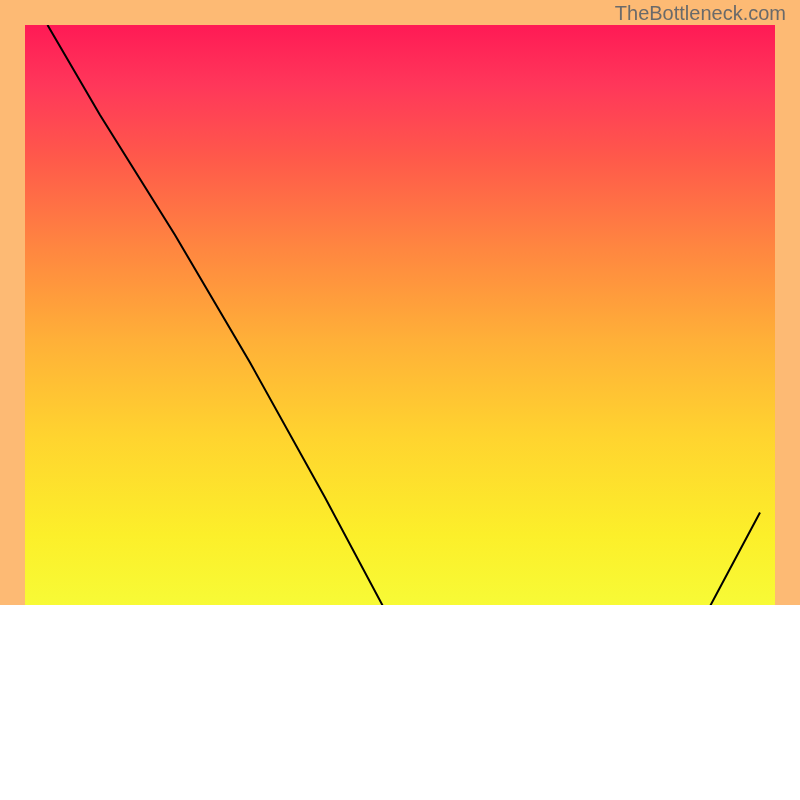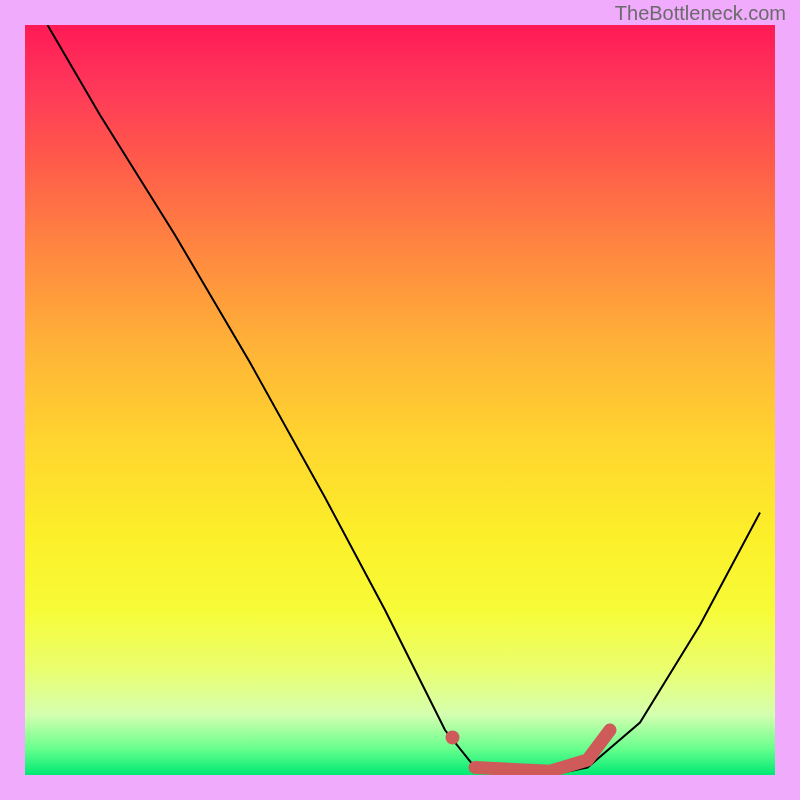--- a/index.html
+++ b/index.html
@@ -1,16 +1,16 @@
 <!DOCTYPE html>
 <html><head>
 <meta charset="utf-8">
 <style>
 body{margin:0;padding:0;background:#fff}
-.stage{position:relative;width:800px;height:800px;background:#f0abfc}
+.stage{position:relative;width:800px;height:605px;background:#fdba74}
 .watermark{position:absolute;top:2px;right:14px;color:#6a6a6a;font:20px Arial,sans-serif;z-index:3}
 .plot{position:absolute;left:25px;top:25px;width:750px;height:750px;
 background:linear-gradient(to bottom,
  #ff1a55 0%,
  #ff375a 8%,
  #ff5a4a 18%,
  #ff8740 30%,
  #ffb038 42%,
  #ffd42f 55%,
  #fcef2a 68%,

